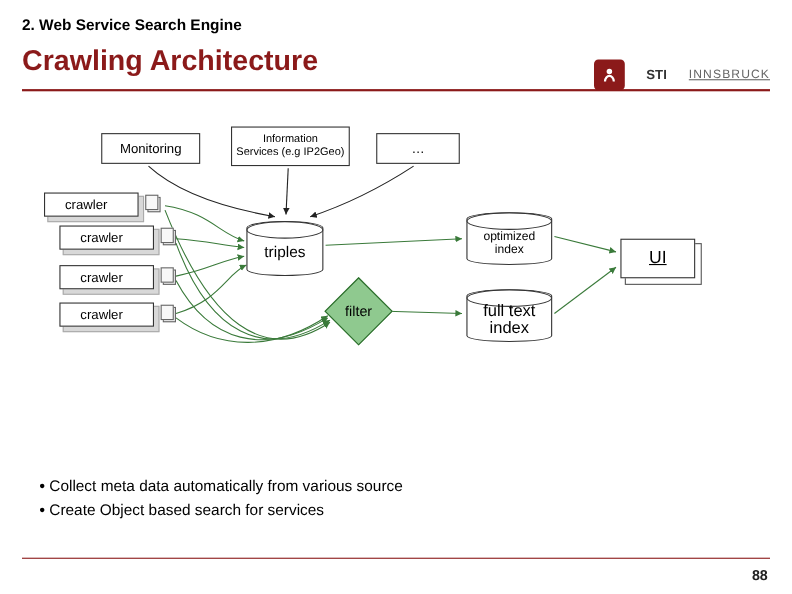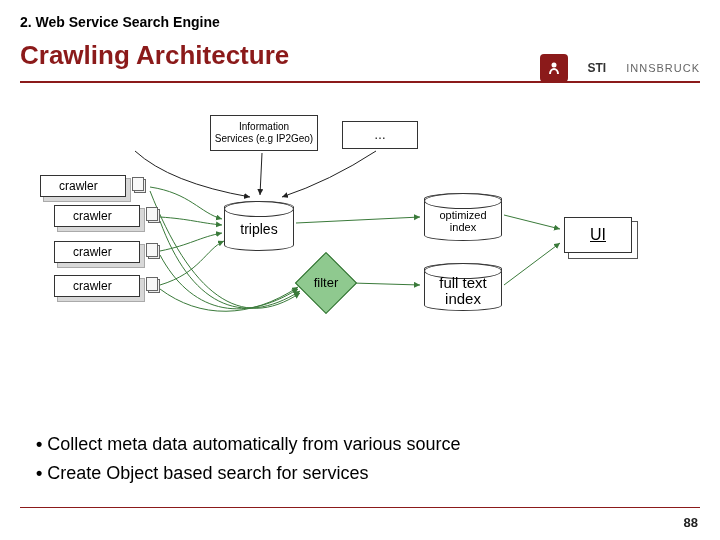--- a/index.html
+++ b/index.html
@@ -48,20 +48,21 @@
   }
   .logo-text1 {
     font-weight: bold;
     font-size: 12px;
     color: #333;
   }
   .logo-text2 {
     font-size: 11px;
     color: #666;
     letter-spacing: 1px;
+    text-decoration: underline;
   }
   .hr-line {
     height: 2px;
     background: #8B1A1A;
     margin: 4px 20px 0 20px;
   }
   .diagram {
     position: relative;
     width: 100%;
     height: 320px;
@@ -194,21 +195,21 @@
     background:#fff;
     display:flex;
     align-items:center;
     justify-content:center;
     font-size:16px;
   }
   .bullets {
     position: absolute;
     left: 36px;
     top: 430px;
-    font-size: 18px;
+    font-size: 14px;
     line-height: 1.6;
   }
   .bullets li { list-style: none; }
   .bullets li::before { content: "•  "; font-weight: bold; }
   .footer-line {
     position: absolute;
     bottom: 32px;
     left: 20px; right: 20px;
     height: 1px;
     background: #8B1A1A;
@@ -268,20 +269,21 @@
     <path d="M160 196 C 200 226 250 226 298 194" stroke="#3a7a3a" fill="none" marker-end="url(#arr)"></path>
 
     <path d="M296 130 L 420 124" stroke="#3a7a3a" fill="none" marker-end="url(#arr)"></path>
 
     <path d="M352 190 L 420 192" stroke="#3a7a3a" fill="none" marker-end="url(#arr)"></path>
 
     <path d="M504 122 L 560 136" stroke="#3a7a3a" fill="none" marker-end="url(#arr)"></path>
     <path d="M504 192 L 560 150" stroke="#3a7a3a" fill="none" marker-end="url(#arr)"></path>
   </svg>
 
+  <div class="box monitoring">Monitoring</div>
   <div class="box infosvc">Information
 Services (e.g IP2Geo)</div>
   <div class="box dots">…</div>
 
   <div class="crawler-shadow c1">
     <div class="crawler-box">
         <span>crawler</span>
       </div>
     <div class="page-stack" style="left:92px; top:2px;">
         <span></span>

